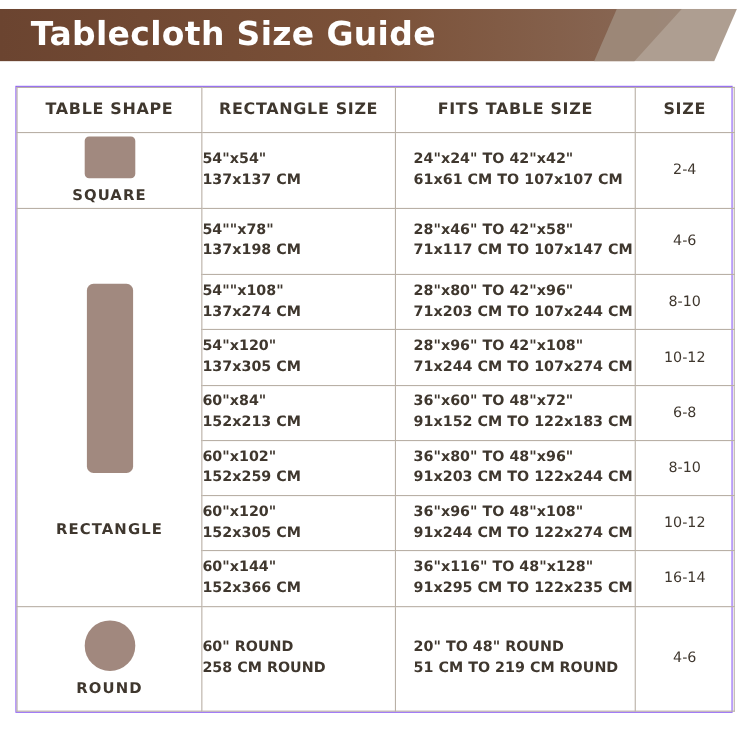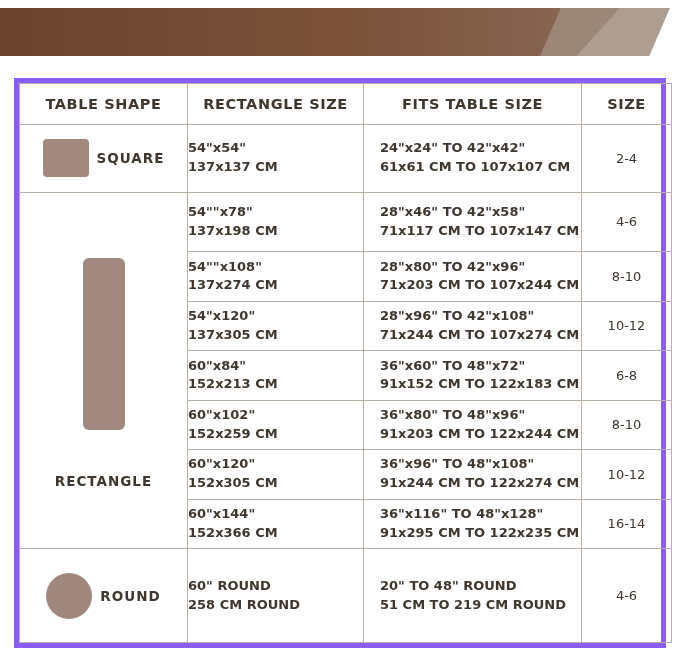--- a/index.html
+++ b/index.html
@@ -59,21 +59,21 @@
     font-family: "DejaVu Sans", sans-serif;
   }
 
   
   .table-wrap {
     position: absolute;
     left: 14px;
     top: 78px;
     width: 652px;
     height: 570px;
-    border: 5px solid #8b5cf6;
+    border: 1px solid #8b5cf6;
     box-sizing: border-box;
   }
   table.guide {
     width: 100%;
     height: 100%;
     border-collapse: collapse;
     table-layout: fixed;
   }
   table.guide th,
   table.guide td {
@@ -94,21 +94,21 @@
   .col-size  { width: 176px; }
   .col-fits  { width: 218px; }
   .col-seats { width: 90px; }
 
   .shape-cell {
     text-align: center;
     position: relative;
   }
   .shape-inner {
     display: flex;
-    flex-direction: row;
+    flex-direction: column;
     align-items: center;
     justify-content: center;
     gap: 8px;
     height: 100%;
   }
   .shape-label {
     font-size: 13.5px;
     font-weight: bold;
     letter-spacing: 1px;
     color: #3f372e;
@@ -168,20 +168,21 @@
   .row-square td { height: 66px; }
 </style>
 </head>
 <body>
 
 <div class="page">
 
   <div class="header">
     <div class="header-bg"></div>
     <div class="header-bg2"></div>
+    <div class="header-title">Tablecloth Size Guide</div>
   </div>
 
   <div class="table-wrap">
     <table class="guide">
       <colgroup>
         <col class="col-shape">
         <col class="col-size">
         <col class="col-fits">
         <col class="col-seats">
       </colgroup>

